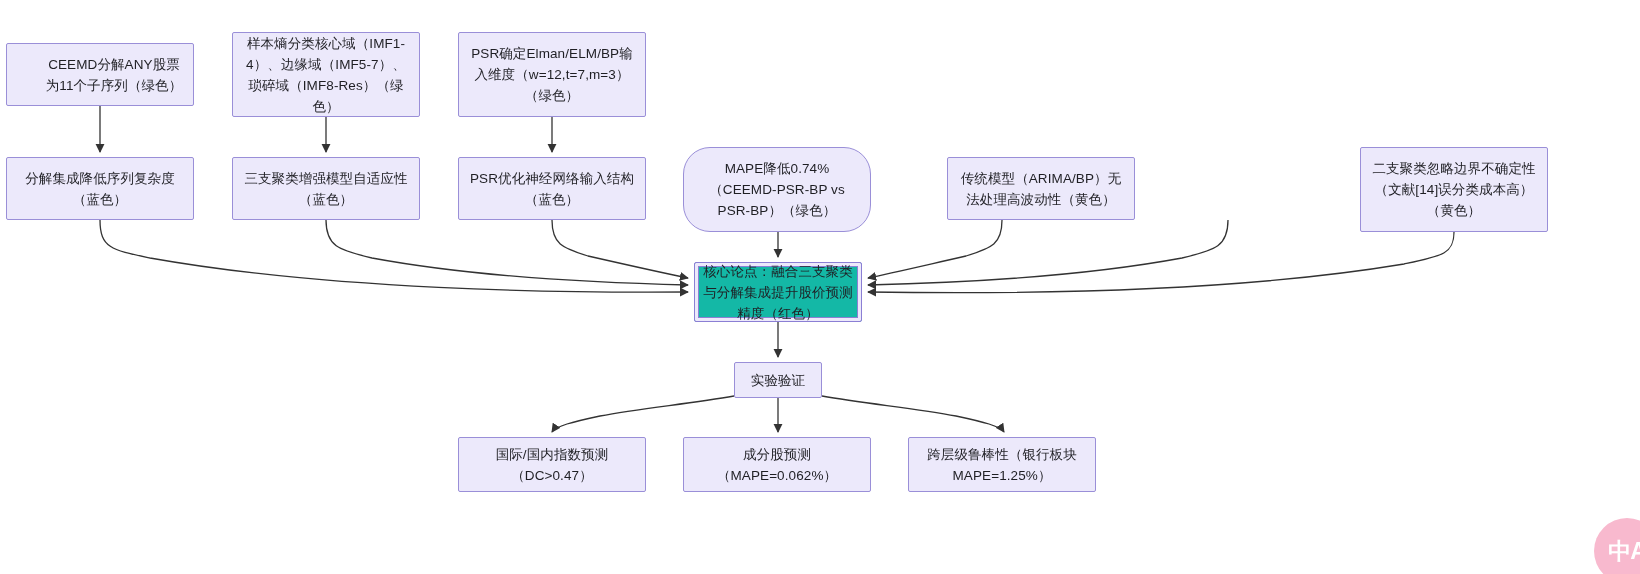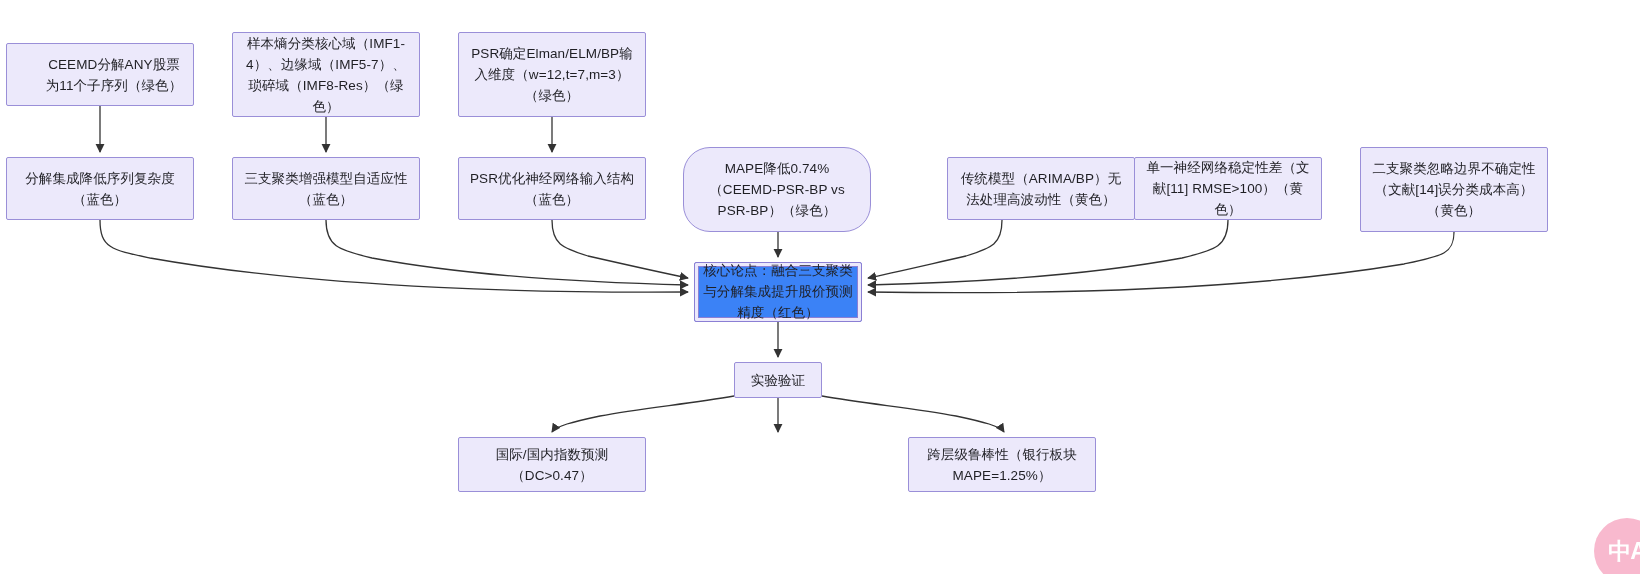--- a/index.html
+++ b/index.html
@@ -42,22 +42,21 @@
     z-index: 2;
     letter-spacing: 0.1px;
   }
   .node .label {
     display: block;
     width: 100%;
   }
   .node.core {
     border: 1px solid #8B7FD4;
     box-shadow: inset 0 0 0 3px #ECE9FB, inset 0 0 0 4px #8B7FD4;
-    background: #3b82f6;
-    font-family: Liberation Mono, monospace;
+    background: #14b8a6;
   }
   .watermark {
     position: absolute;
     width: 66px;
     height: 66px;
     border-radius: 50%;
     background: #F8B9CE;
     color: #ffffff;
     font-size: 23px;
     line-height: 23px;
@@ -130,40 +129,40 @@
   </div>
 
   <div class="node" style="left:683px; top:147px; width:188px; height:85px;border-radius:27px;">
     <span class="label">MAPE降低0.74%（CEEMD-PSR-BP vs PSR-BP）（绿色）</span>
   </div>
 
   <div class="node" style="left:908px; top:157px; width:188px; height:63px;margin-left:39px;">
     <span class="label">传统模型（ARIMA/BP）无法处理高波动性（黄色）</span>
   </div>
 
-  <div class="node" style="left:1134px; top:157px; width:188px; height:63px;">
-    <span class="label">单一神经网络稳定性差（文献[11] RMSE&gt;100）（黄色）</span>
-  </div>
 
   <div class="node" style="left:1360px; top:147px; width:188px; height:85px;justify-content:center;">
     <span class="label">二支聚类忽略边界不确定性（文献[14]误分类成本高）（黄色）</span>
   </div>
 
   <div class="node core" style="left:694px; top:262px; width:168px; height:60px;">
     <span class="label">核心论点：融合三支聚类与分解集成提升股价预测精度（红色）</span>
   </div>
 
   <div class="node" style="left:734px; top:362px; width:88px; height:36px;">
     <span class="label">实验验证</span>
   </div>
 
   <div class="node" style="left:458px; top:437px; width:188px; height:55px;">
     <span class="label">国际/国内指数预测（DC&gt;0.47）</span>
   </div>
 
+  <div class="node" style="left:683px; top:437px; width:188px; height:55px;">
+    <span class="label">成分股预测（MAPE=0.062%）</span>
+  </div>
 
   <div class="node" style="left:908px; top:437px; width:188px; height:55px;">
     <span class="label">跨层级鲁棒性（银行板块MAPE=1.25%）</span>
   </div>
 
   <div class="watermark" style="left:1594px; top:518px;">
     <span>中A</span>
   </div>
 
 </div>

